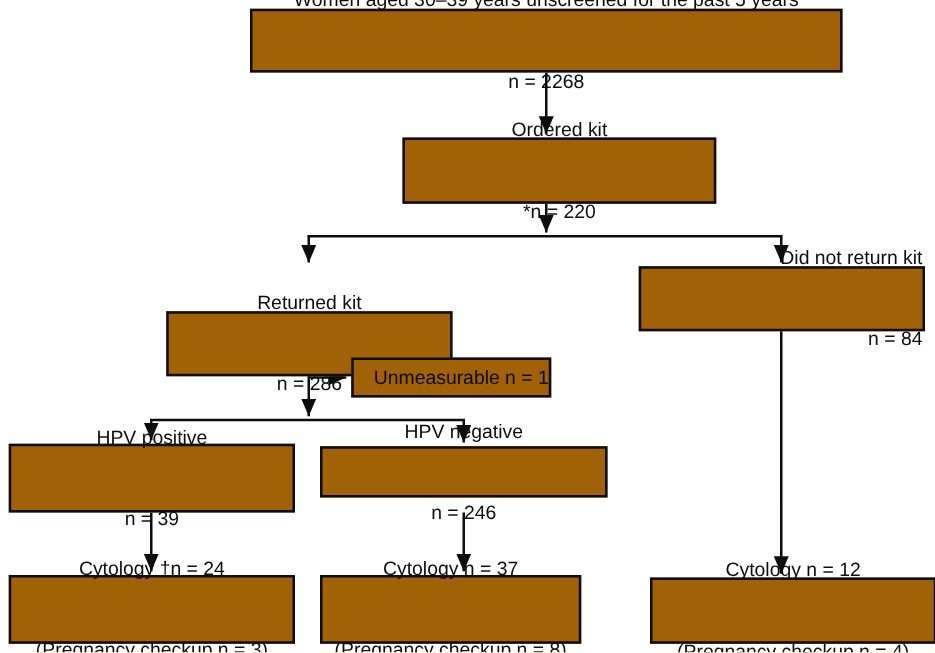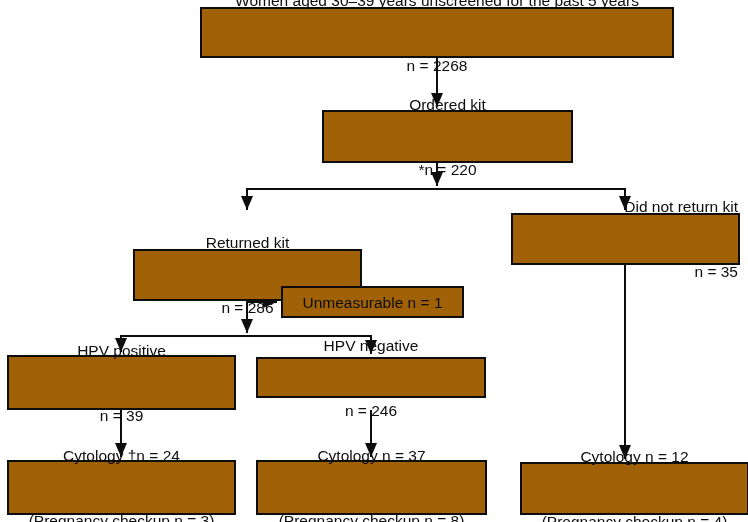--- a/index.html
+++ b/index.html
@@ -72,43 +72,43 @@
     <span>*n = 220</span>
   </div>
 
   <div class="box" style="left:133px; top:213px; width:229px; height:52px;margin-top:36px;">
     <span>Returned kit</span>
     <span>n = 286</span>
   </div>
 
   <div class="box" style="left:511px; top:213px; width:229px; height:52px;align-items:flex-end;">
     <span>Did not return kit</span>
-    <span>n = 35</span>
+    <span>n = 84</span>
   </div>
 
-  <div class="box" style="left:281px; top:286px; width:183px; height:32px;">
+  <div class="box" style="left:281px; top:286px; width:160px; height:32px;align-items:flex-end;">
     <span>Unmeasurable n = 1</span>
   </div>
 
   <div class="box" style="left:7px; top:355px; width:229px; height:55px;">
     <span>HPV positive</span>
     <span>n = 39</span>
   </div>
 
   <div class="box" style="left:256px; top:357px; width:230px; height:41px;">
     <span>HPV negative</span>
     <span>n = 246</span>
   </div>
 
   <div class="box" style="left:7px; top:460px; width:229px; height:55px;">
     <span>Cytology †n = 24</span>
     <span>(Pregnancy checkup n = 3)</span>
   </div>
 
-  <div class="box" style="left:256px; top:460px; width:231px; height:55px;">
+  <div class="box" style="left:256px; top:460px; width:209px; height:55px;">
     <span>Cytology n = 37</span>
     <span>(Pregnancy checkup n = 8)</span>
   </div>
 
   <div class="box" style="left:520px; top:462px; width:229px; height:53px;">
     <span>Cytology n = 12</span>
     <span>(Pregnancy checkup n = 4)</span>
   </div>
 
 </div>

